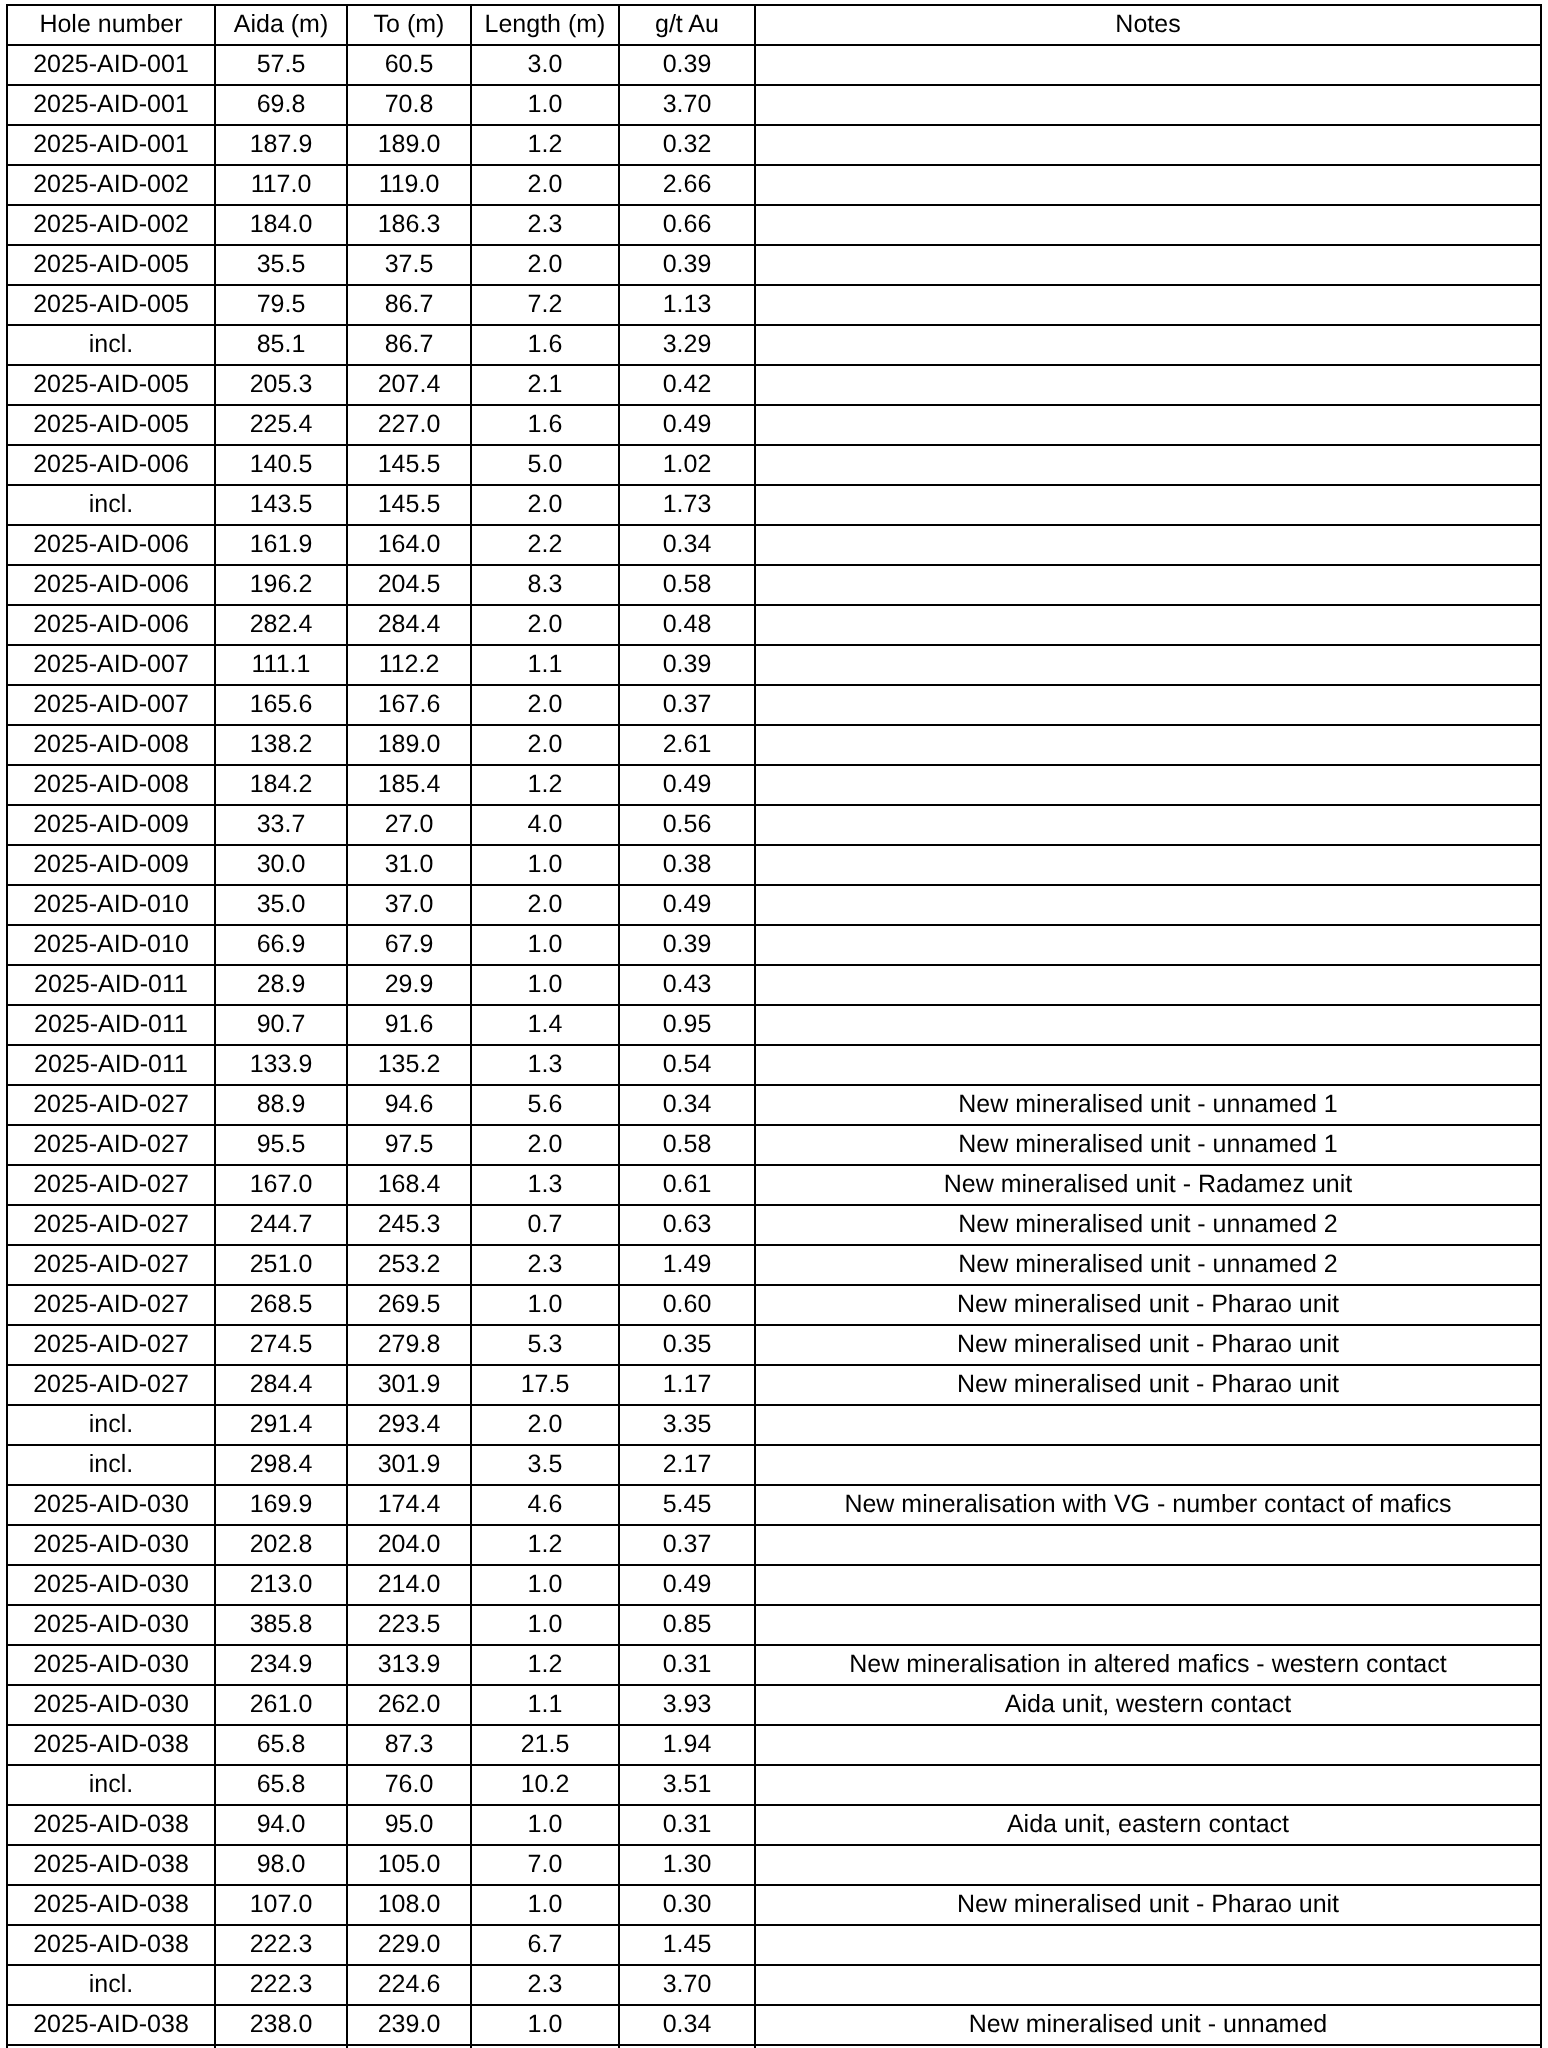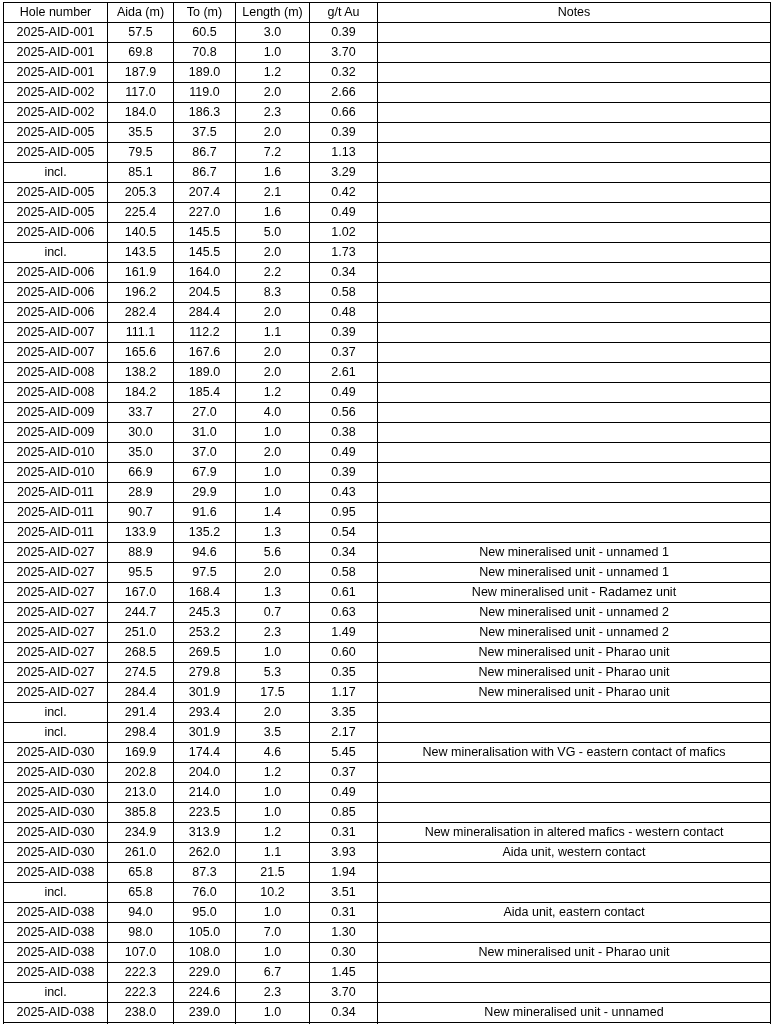--- a/index.html
+++ b/index.html
@@ -350,21 +350,21 @@
         <td>3.5</td>
         <td>2.17</td>
         <td></td>
       </tr>
       <tr>
         <td>2025-AID-030</td>
         <td>169.9</td>
         <td>174.4</td>
         <td>4.6</td>
         <td>5.45</td>
-        <td>New mineralisation with VG - eastern contact of mafics</td>
+        <td>New mineralisation with VG - number contact of mafics</td>
       </tr>
       <tr>
         <td>2025-AID-030</td>
         <td>202.8</td>
         <td>204.0</td>
         <td>1.2</td>
         <td>0.37</td>
         <td></td>
       </tr>
       <tr>

